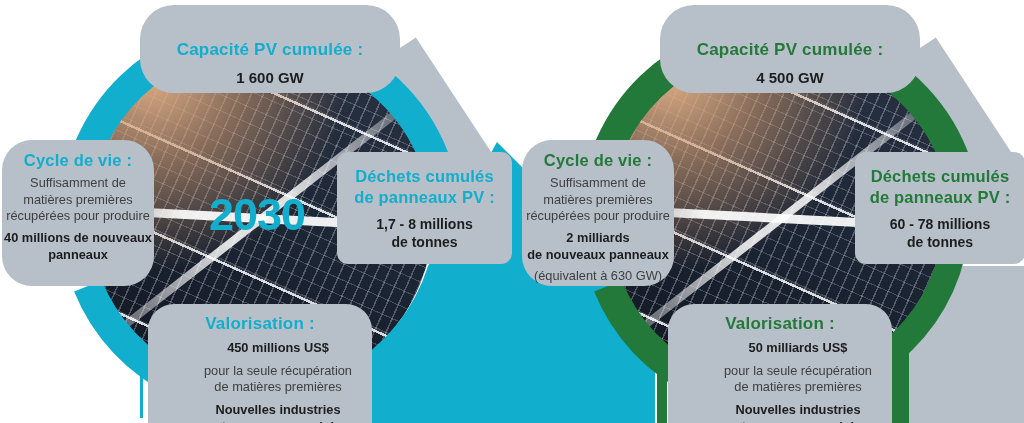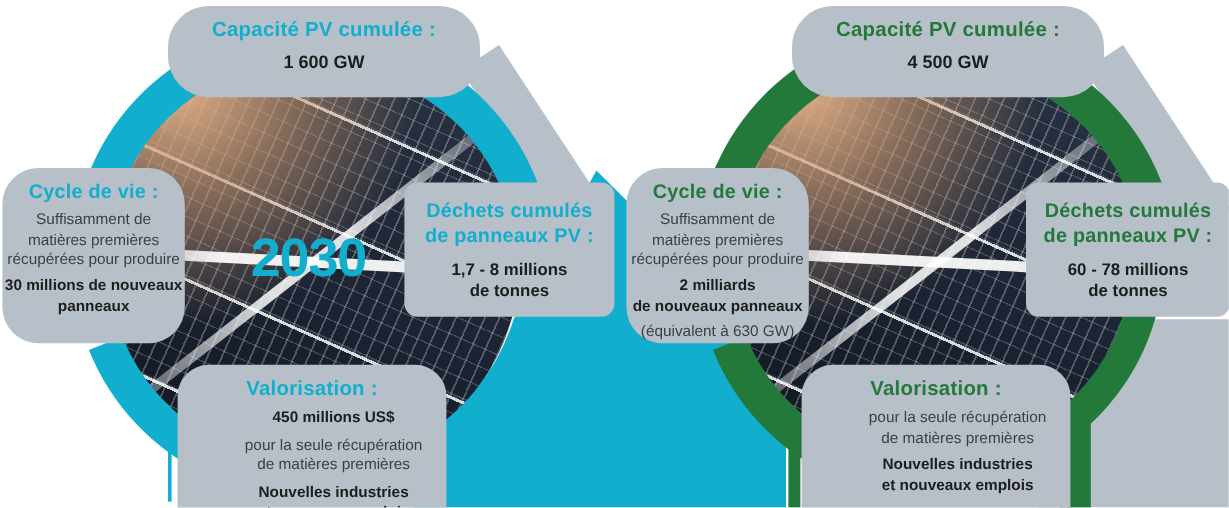--- a/index.html
+++ b/index.html
@@ -34,21 +34,21 @@
   .gray-band{stroke:var(--box_gray);}
   .d1 .arc{stroke:var(--cyan);} .d1 .head,.d1 .wedge,.d1 .tail{fill:var(--cyan);}
   .d2 .arc{stroke:var(--green);} .d2 .head,.d2 .tailg{fill:var(--green);}
   .d2 .wedge-gray{fill:var(--box_gray);}
 
   
   .box{position:absolute;background:var(--box_gray);z-index:3;text-align:center;box-sizing:border-box;color:var(--text_body);}
   .box-title{font-weight:bold;letter-spacing:.2px;}
   .d1 .box-title{color:var(--cyan);} .d2 .box-title{color:var(--green);}
   .ml{white-space:pre-line;}
-  .b-top{left:140px;top:5px;width:260px;height:76px;border-radius:34px;padding-top:10px;}
+  .b-top{left:140px;top:5px;width:260px;height:88px;border-radius:34px;padding-top:35px;}
   .b-top .box-title{font-size:17px;}
   .b-top .big-value{font-size:15px;font-weight:bold;color:var(--text_dark);margin-top:9px;}
   .b-left{left:2px;top:140px;width:152px;height:146px;border-radius:30px;padding-top:11px;}
   .b-left .box-title{font-size:16.5px;}
   .b-left .body{font-size:12.8px;line-height:1.3;margin-top:5px;}
   .b-left .hl{font-weight:bold;color:var(--text_dark);}
   .b-right{left:337px;top:152px;width:175px;height:112px;border-radius:11px;padding-top:14px;}
   .d2 .b-right{left:335px;width:170px;}
   .b-right .box-title{font-size:16.5px;line-height:1.25;}
   .b-right .val{font-size:14px;font-weight:bold;color:var(--text_dark);line-height:1.3;margin-top:8px;}
@@ -86,21 +86,21 @@
   <div class="box b-top">
     <div class="box-title">Capacité PV cumulée :</div>
     <div class="big-value">1 600 GW</div>
   </div>
 
   <div class="box b-left">
     <div class="box-title">Cycle de vie :</div>
     <div class="body ml">Suffisamment de
 matières premières
 récupérées pour produire</div>
-    <div class="body hl ml">30 millions de nouveaux
+    <div class="body hl ml">40 millions de nouveaux
 panneaux</div>
   </div>
 
   <div class="box b-right">
     <div class="box-title ml">Déchets cumulés
 de panneaux PV :</div>
     <div class="val ml">1,7 - 8 millions
 de tonnes</div>
   </div>
 
@@ -150,18 +150,19 @@
 
   <div class="box b-right">
     <div class="box-title ml">Déchets cumulés
 de panneaux PV :</div>
     <div class="val ml">60 - 78 millions
 de tonnes</div>
   </div>
 
   <div class="box b-bottom">
     <div class="box-title">Valorisation :</div>
+    <div class="body hl">50 milliards US$</div>
     <div class="body ml">pour la seule récupération
 de matières premières</div>
     <div class="body hl ml">Nouvelles industries
 et nouveaux emplois</div>
   </div>
 </section>
 
 </body></html>

